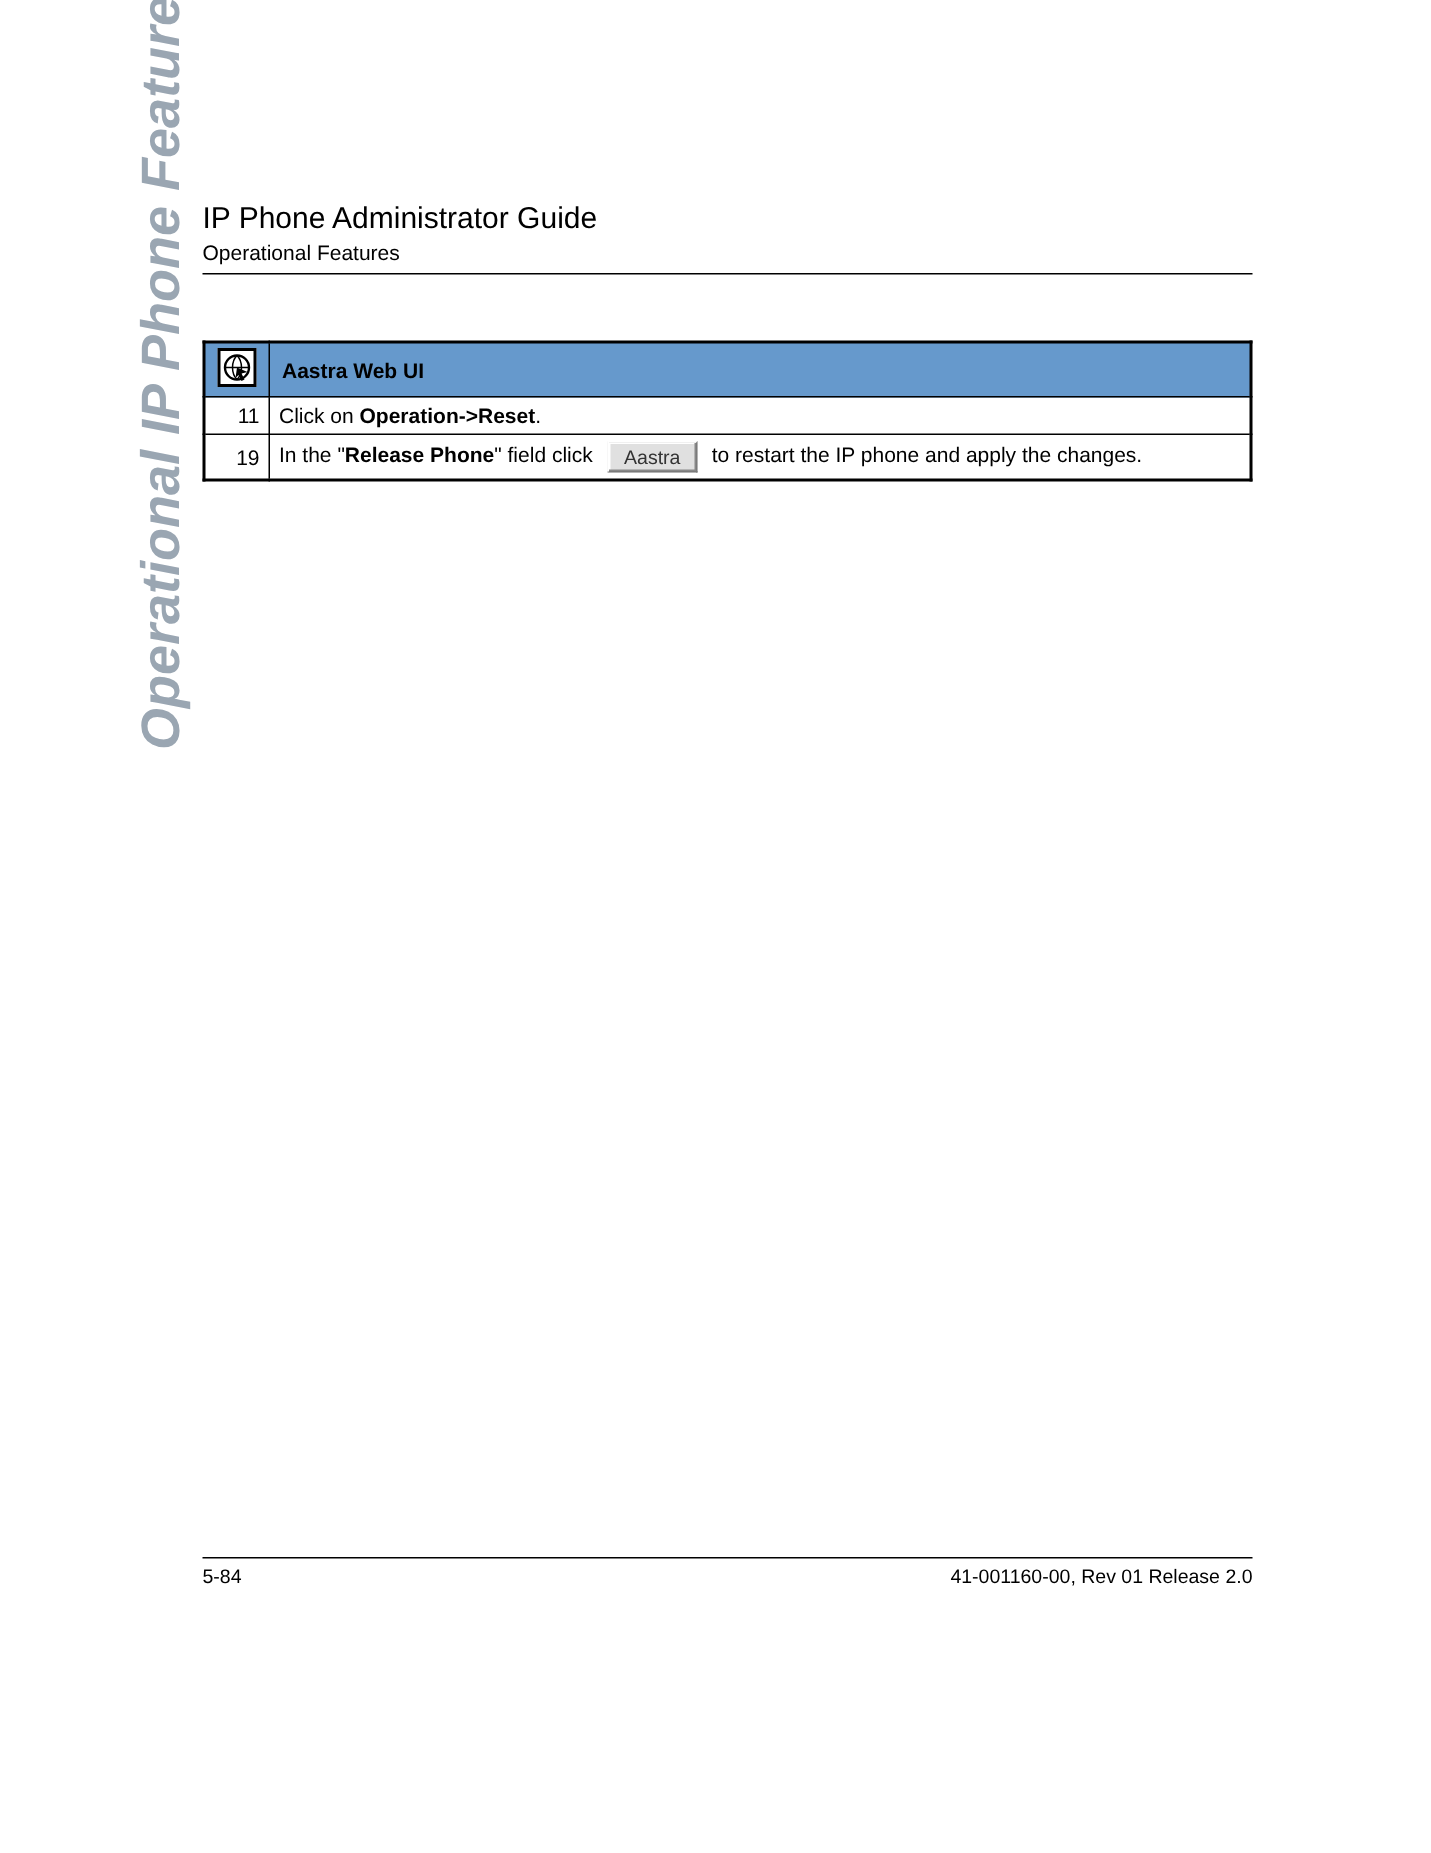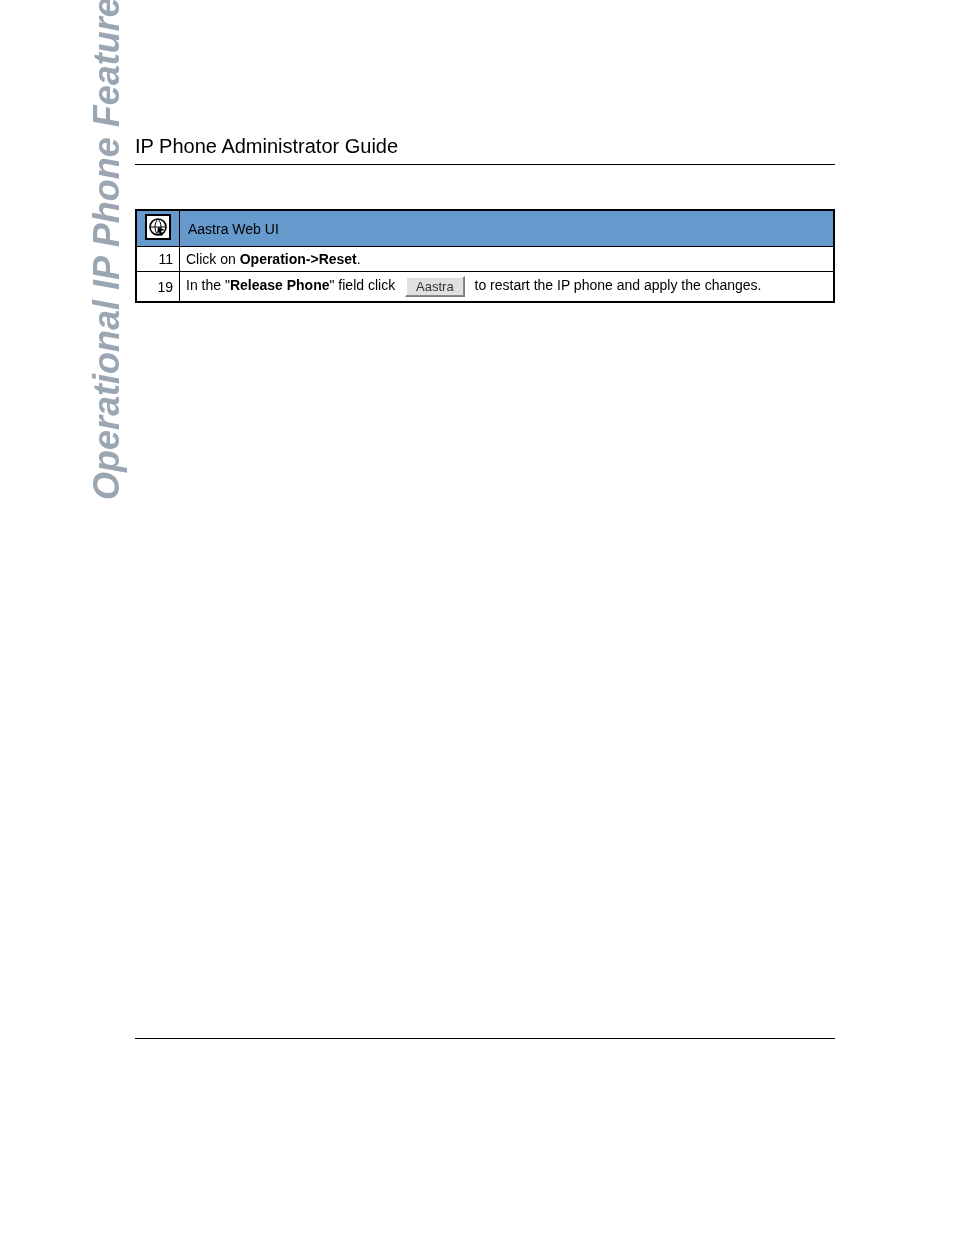--- a/index.html
+++ b/index.html
@@ -60,21 +60,21 @@
     background: #fff;
     position: relative;
     margin: 3px 0;
   }
   .title-cell-icon .icon-box svg {
     position: absolute;
     left: 1px; top: 1px;
   }
   .title-cell-text {
     background: #6699cc;
-    font-weight: normal;
+    font-weight: bold;
     font-size: 17px;
     padding: 6px 8px !important;
   }
   .num-col {
     width: 30px;
     text-align: right;
     font-size: 13px;
   }
   .restart-btn {
     display: inline-block;
@@ -120,20 +120,21 @@
     font-size: 13px;
   }
 </style>
 </head>
 <body>
 
 <div class="side-tab">Operational IP Phone Features</div>
 
 <div class="page">
   <div class="header-line1">IP Phone Administrator Guide</div>
+  <div class="header-line2">Operational Features</div>
   <hr class="header-rule">
 
   <table class="table-wrap">
     <tbody>
         <tr class="title-row">
       <td class="title-cell-icon">
         <span class="icon-box">
           <svg width="20" height="20" viewBox="0 0 20 20">
             <circle cx="10" cy="10" r="8" fill="none" stroke="#000" stroke-width="1.6"></circle>
             <path d="M10 2 C6 6,6 14,10 18 M10 2 C14 6,14 14,10 18 M2 10 L18 10" fill="none" stroke="#000" stroke-width="1"></path>
@@ -154,13 +155,17 @@
       <td>
         <span>In the "</span><b>Release Phone</b><span>" field click </span><span class="restart-btn">Aastra</span><span> to restart the IP phone and apply the changes.</span>
       </td>
     </tr>
   </tbody>
     </table>
 </div>
 
 <div class="footer">
   <hr class="footer-rule">
+  <div class="footer-row">
+    <span>5-84</span>
+    <span>41-001160-00, Rev 01  Release 2.0</span>
+  </div>
 </div>
 
 </body></html>

